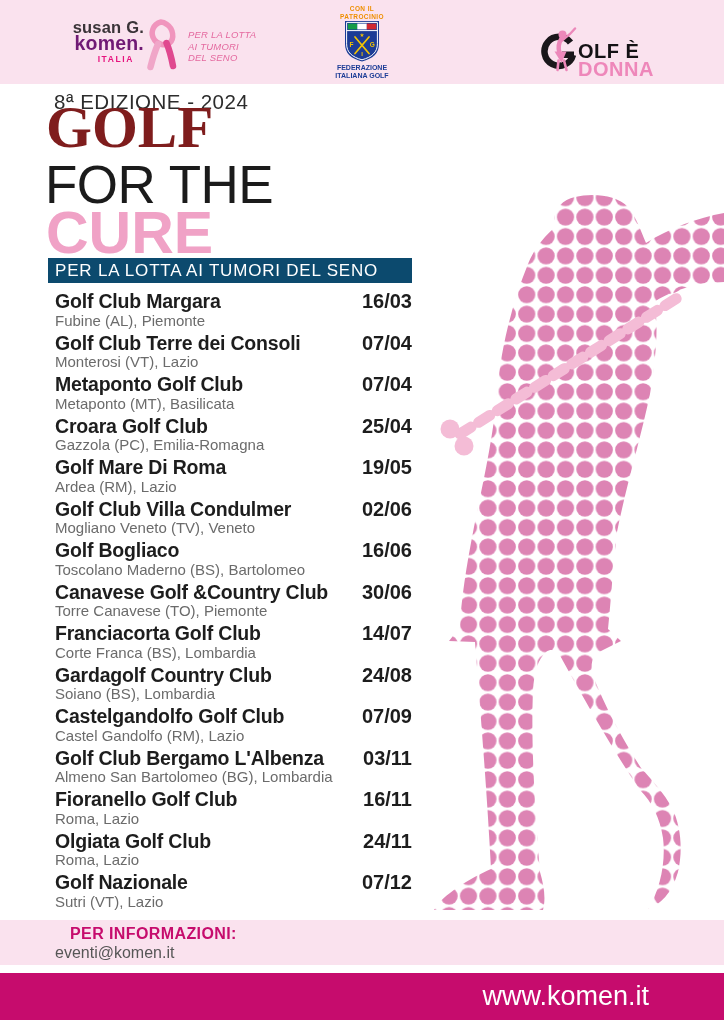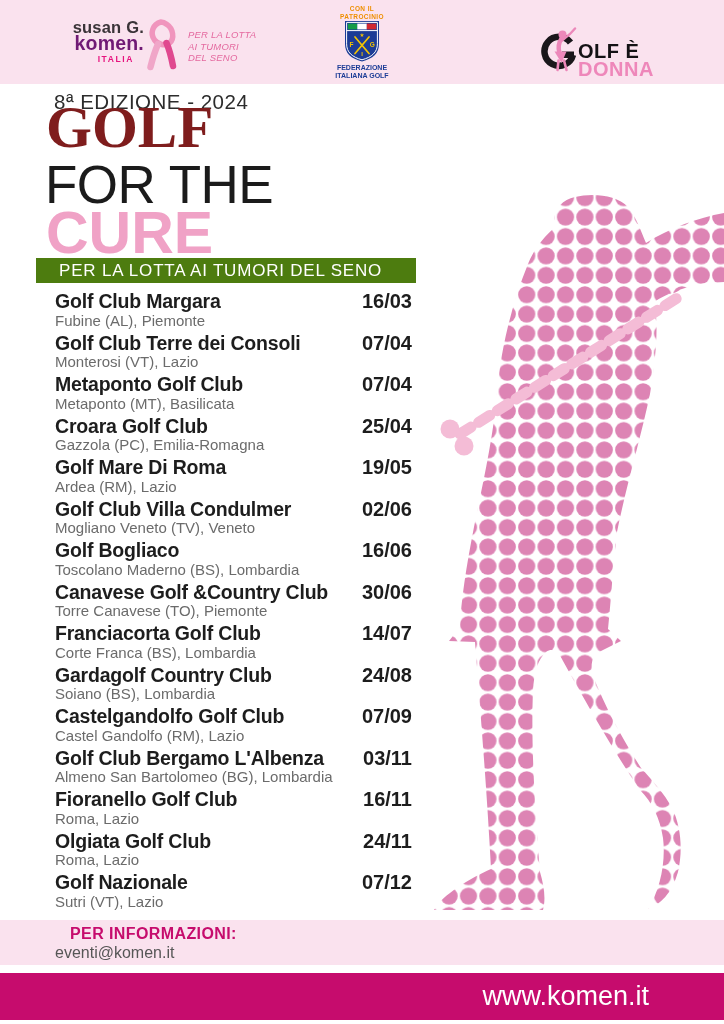--- a/index.html
+++ b/index.html
@@ -15,21 +15,21 @@
   .ribbon{margin:-3px 0 0 0;}
   .tagline{margin:9px 0 0 8px;font-style:italic;font-weight:400;font-size:9.5px;
            line-height:11.5px;color:#e4699f;letter-spacing:.2px;}
   .fig{position:absolute;left:320px;top:2px;}
   .ged{position:absolute;left:541px;top:27px;}
   
   .edition{position:absolute;left:54px;top:90px;font-size:20.5px;color:#2c2c2c;letter-spacing:.5px;}
   .t-golf{position:absolute;left:46px;top:101px;font-size:59px;font-weight:700;color:#7f1d1d;line-height:52px;font-family:Liberation Serif, serif;}
   .t-forthe{position:absolute;left:45px;top:161px;font-size:53px;font-weight:400;color:#1b1b1b;line-height:48px;letter-spacing:-.5px;}
   .t-cure{position:absolute;left:46px;top:207px;font-size:59px;font-weight:700;color:#f0a2c6;line-height:52px;}
-  .banner{position:absolute;left:36px;top:258px;width:364px;height:25px;background:#4d7c0f;padding-left:16px;}
+  .banner{position:absolute;left:48px;top:258px;width:364px;height:25px;background:#0c4a6e;}
   .banner span{display:block;padding-left:7px;font-size:17px;line-height:25px;color:#ffffff;letter-spacing:.8px;}
   
   .events{position:absolute;left:55px;top:292px;width:357px;}
   .event-row{display:flex;justify-content:space-between;align-items:flex-start;margin-bottom:5px;}
   .event-name{font-size:19.5px;font-weight:700;color:#1d1d1d;line-height:19.5px;letter-spacing:-.2px;white-space:nowrap;}
   .event-location{font-size:15px;color:#6b6b6b;line-height:17px;white-space:nowrap;}
   .event-date{font-size:20px;font-weight:700;color:#1d1d1d;line-height:19.5px;white-space:nowrap;}
   
   .golfer{position:absolute;left:420px;top:188px;}
   
@@ -202,21 +202,21 @@
       <div class="event-info">
         <div class="event-name">Golf Club Villa Condulmer</div>
         <div class="event-location">Mogliano Veneto (TV), Veneto</div>
       </div>
       <div class="event-date">02/06</div>
     </div>
 
     <div class="event-row">
       <div class="event-info">
         <div class="event-name">Golf Bogliaco</div>
-        <div class="event-location">Toscolano Maderno (BS), Lombardia</div>
+        <div class="event-location">Toscolano Maderno (BS), Bartolomeo</div>
       </div>
       <div class="event-date">16/06</div>
     </div>
 
     <div class="event-row">
       <div class="event-info">
         <div class="event-name">Canavese Golf &amp;Country Club</div>
         <div class="event-location">Torre Canavese (TO), Piemonte</div>
       </div>
       <div class="event-date">30/06</div>

